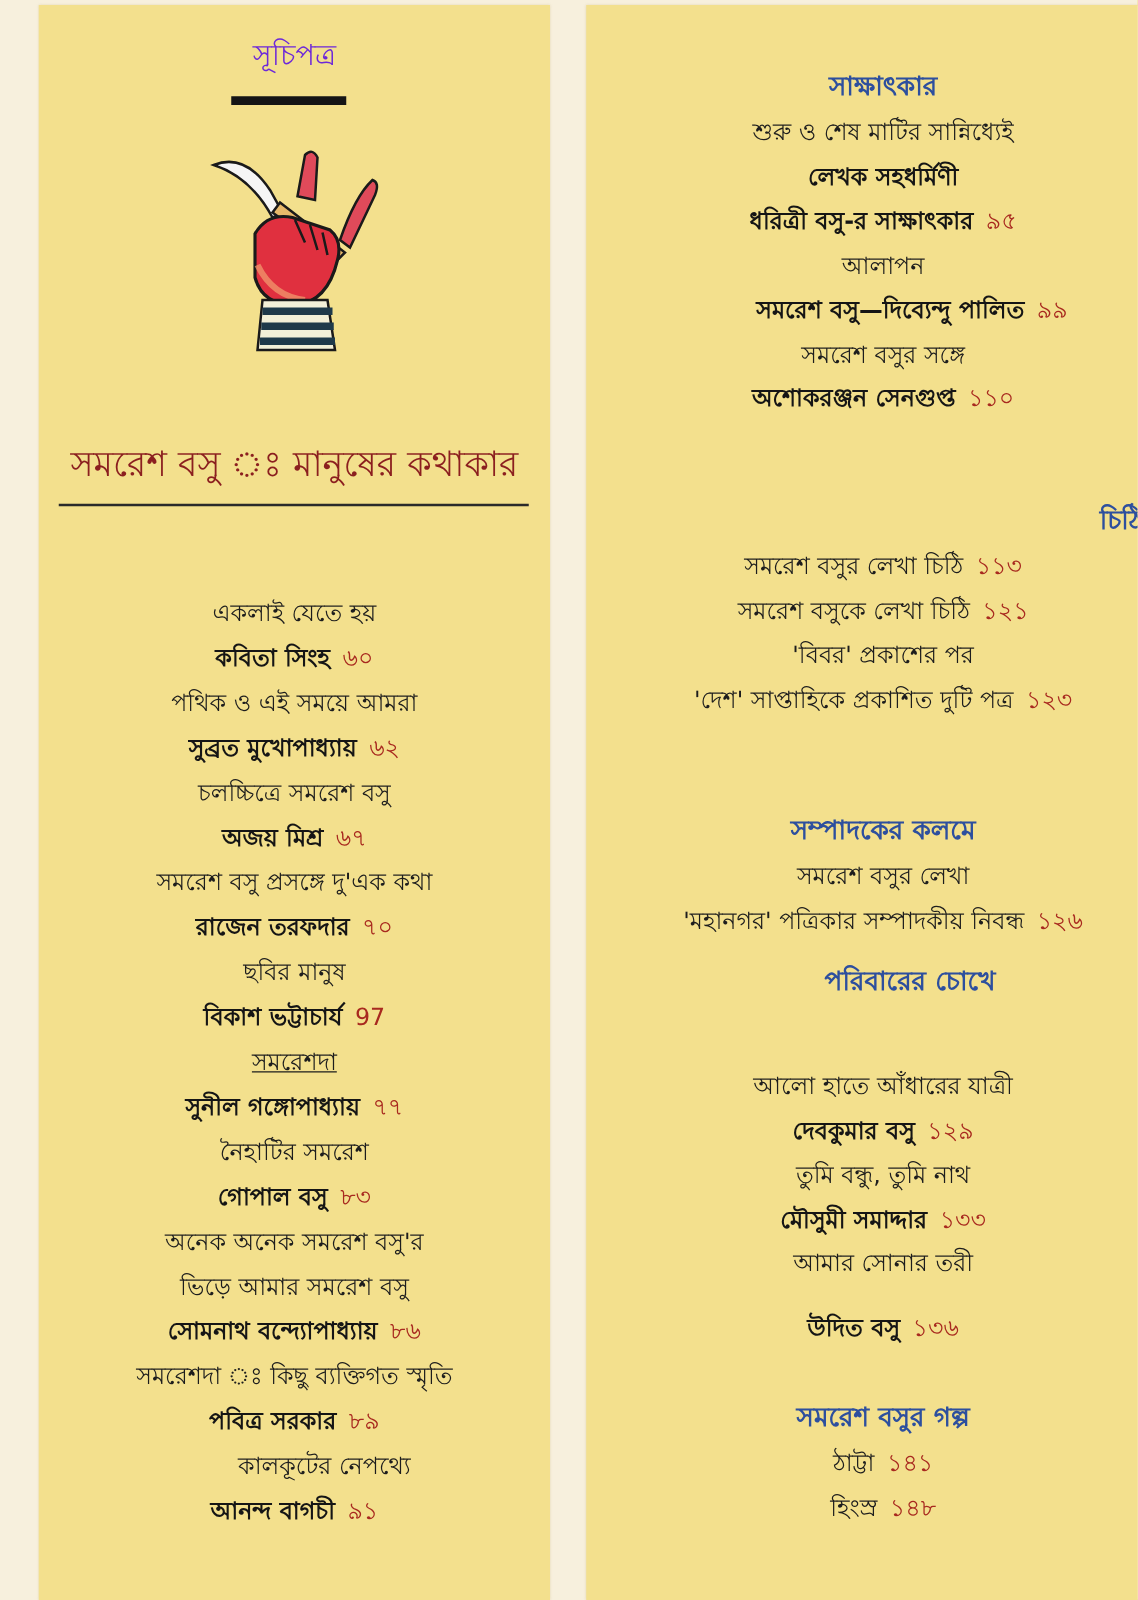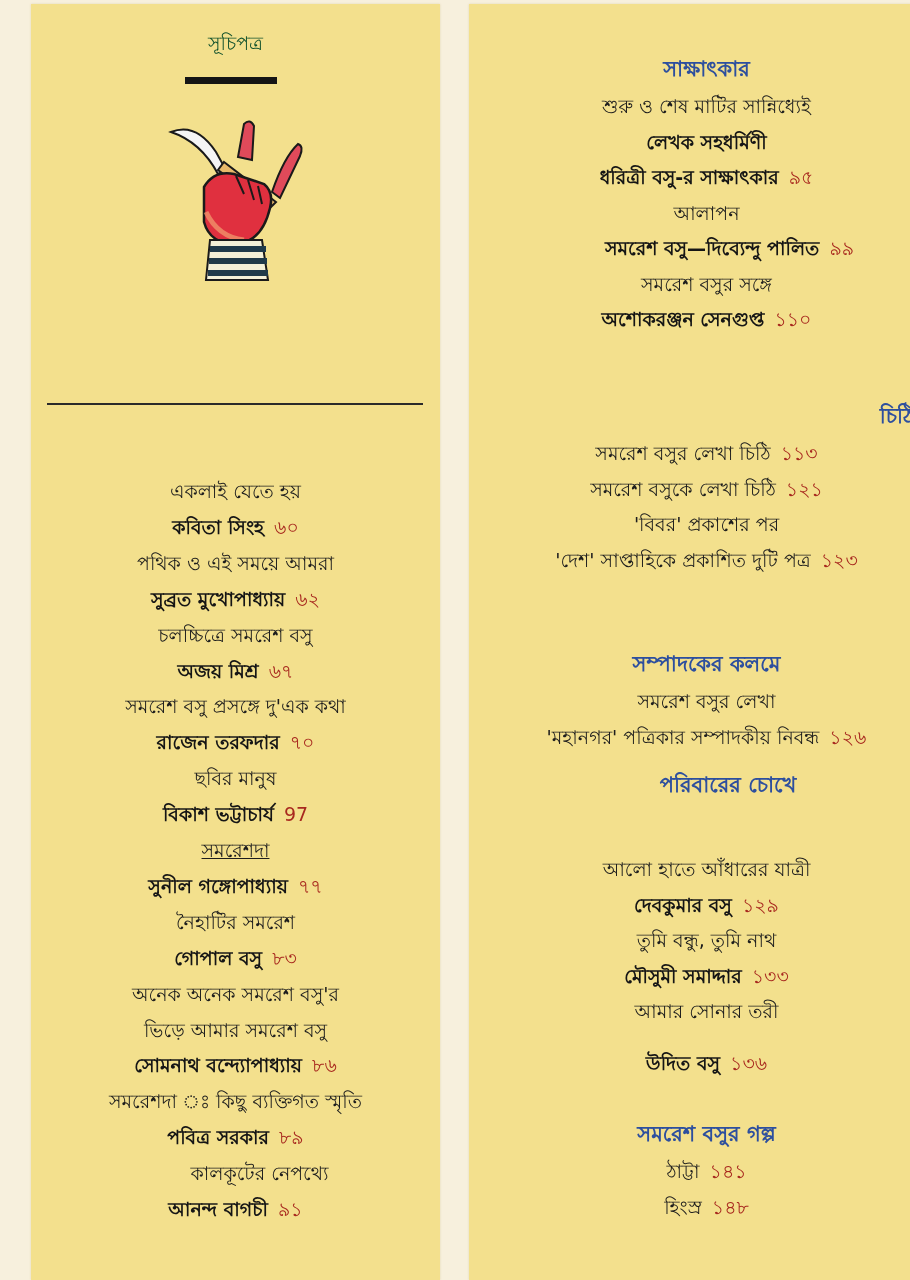--- a/index.html
+++ b/index.html
@@ -28,22 +28,22 @@
     .abs {
       position: absolute;
       left: 0;
       right: 0;
       text-align: center;
       white-space: nowrap;
       line-height: 1;
     }
 
     .toc-title {
-      font-size: 19px;
-      color: #14532d;
+      font-size: 23px;
+      color: #6d28d9;
     }
     .title-underline {
       position: absolute;
       left: 154px;
       width: 92px;
       height: 7px;
       background: #151515;
     }
     .emblem {
       position: absolute;
@@ -109,20 +109,21 @@
     <path d="M40 100 Q52 125 78 128" fill="none" stroke="#f2a070" stroke-width="5" opacity="0.7"></path>
 
     <path d="M70 64 L78 82 M82 68 L88 88 M92 74 L96 92" stroke="#1a1a1a" stroke-width="2" fill="none"></path>
 
     <path d="M44 128 L96 128 L102 168 L40 168 Z" fill="#f3f0d8" stroke="#1a1a1a" stroke-width="2"></path>
     <rect x="44" y="134" width="56" height="6" fill="#1f3a4a"></rect>
     <rect x="43" y="146" width="58" height="6" fill="#1f3a4a"></rect>
     <rect x="42" y="158" width="60" height="6" fill="#1f3a4a"></rect>
   </svg>
 
+  <div class="abs main-title" style="top:354px;">সমরেশ বসু ঃ মানুষের কথাকার</div>
   <div class="divider" style="top:399px;"></div>
 
 
   <div id="left-lines">
       <div class="abs entry-title" style="top: 478px;"><span>একলাই যেতে হয়</span></div>
       <div class="abs entry-author" style="top: 514px;"><span>কবিতা সিংহ</span><span class="page-num">৬০</span></div>
       <div class="abs entry-title" style="top: 550px;"><span>পথিক ও এই সময়ে আমরা</span></div>
       <div class="abs entry-author" style="top: 586px;"><span>সুব্রত মুখোপাধ্যায়</span><span class="page-num">৬২</span></div>
       <div class="abs entry-title" style="top: 622px;"><span>চলচ্চিত্রে সমরেশ বসু</span></div>
       <div class="abs entry-author" style="top: 658px;"><span>অজয় মিশ্র</span><span class="page-num">৬৭</span></div>

